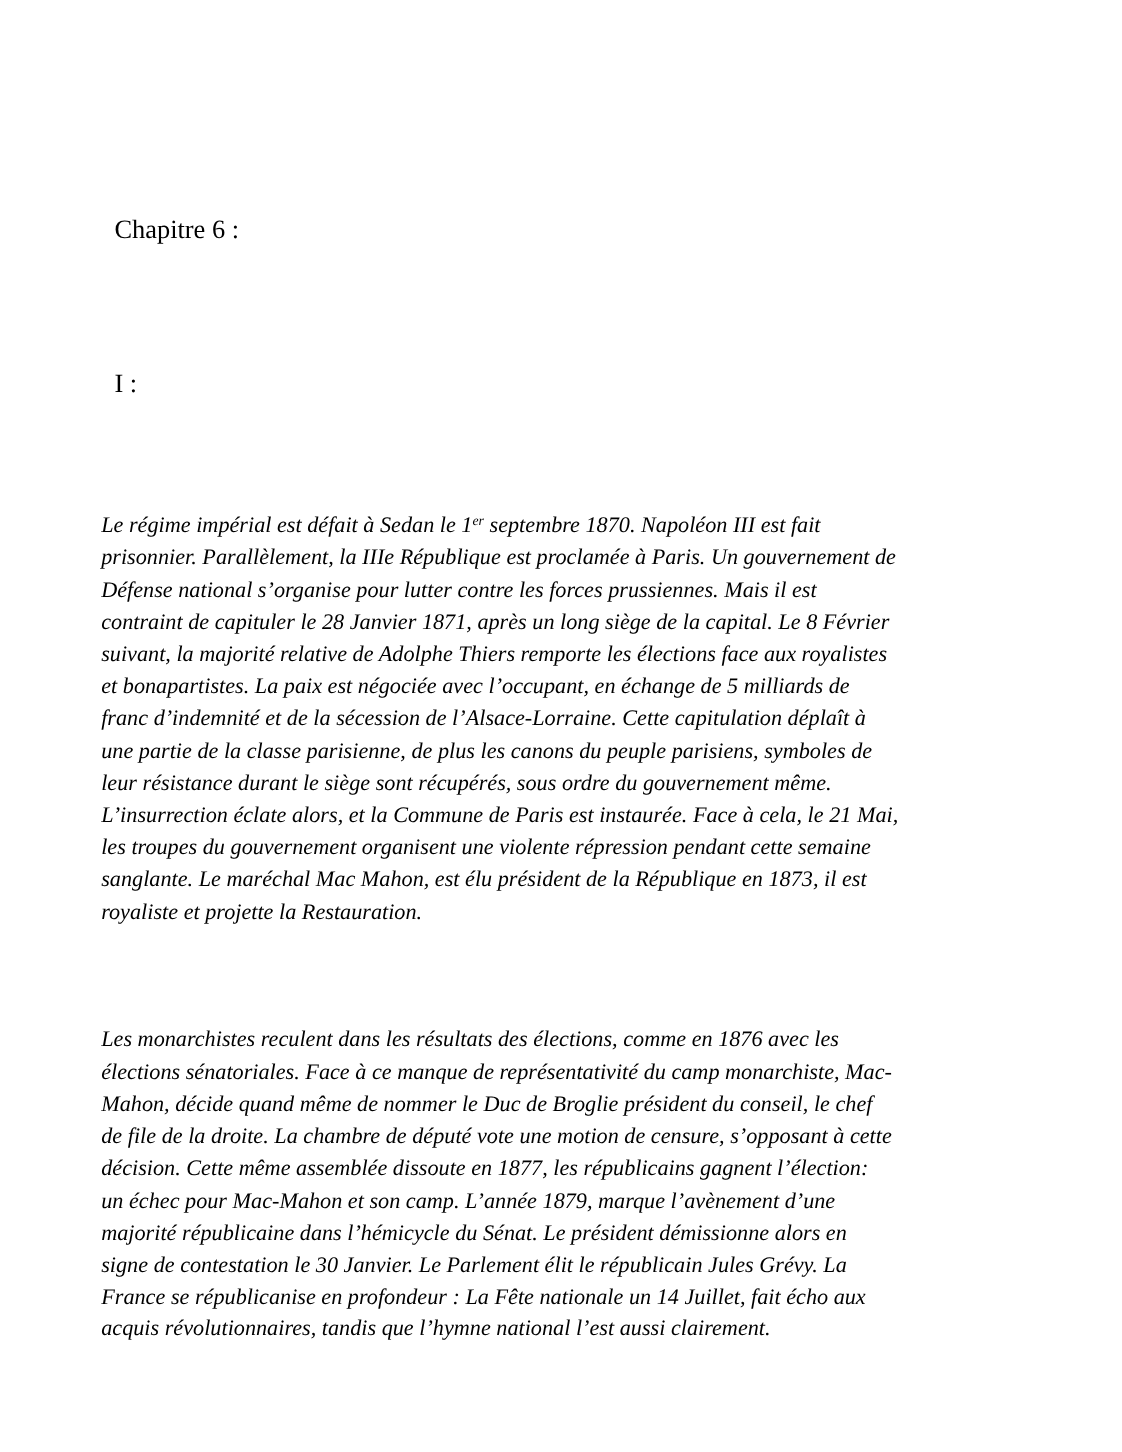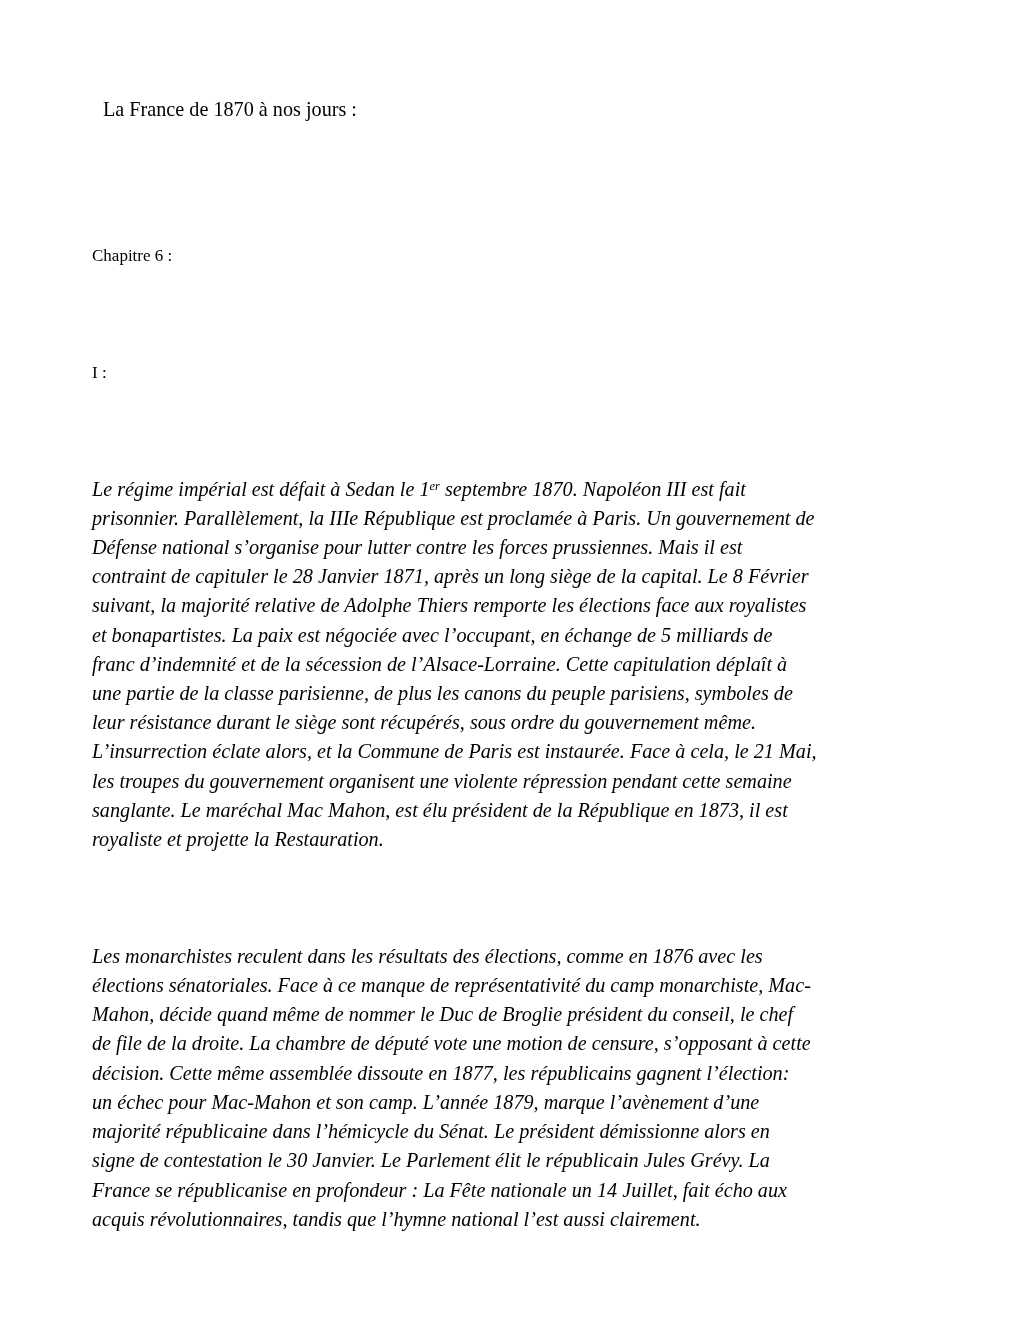--- a/index.html
+++ b/index.html
@@ -43,32 +43,31 @@
     white-space: pre-wrap;
     width: 840px;
     font-style: italic;
   }
   sup {
     font-size: 0.62em;
     vertical-align: 0.52em;
     line-height: 0;
   }
   .heading {
-    margin: 0;
-    font-size: 17px;
+    margin: 12px;
+    font-size: 24px;
     line-height: 29.2px;
     white-space: pre-wrap;
   }
 </style>
 </head>
 <body>
 
 <div class="page">
 
-  <div class="title-line">La France de 1870 à nos jours :</div>
 
   <div class="doc-body">
 
     <div class="heading">Chapitre 6 :</div>
 
     <div class="heading">I :</div>
 
     <p class="para"><span>Le régime impérial est défait à Sedan le 1</span><sup>er</sup><span> septembre 1870. Napoléon III est fait
 prisonnier. Parallèlement, la IIIe République est proclamée à Paris. Un gouvernement de
 Défense national s’organise pour lutter contre les forces prussiennes. Mais il est

